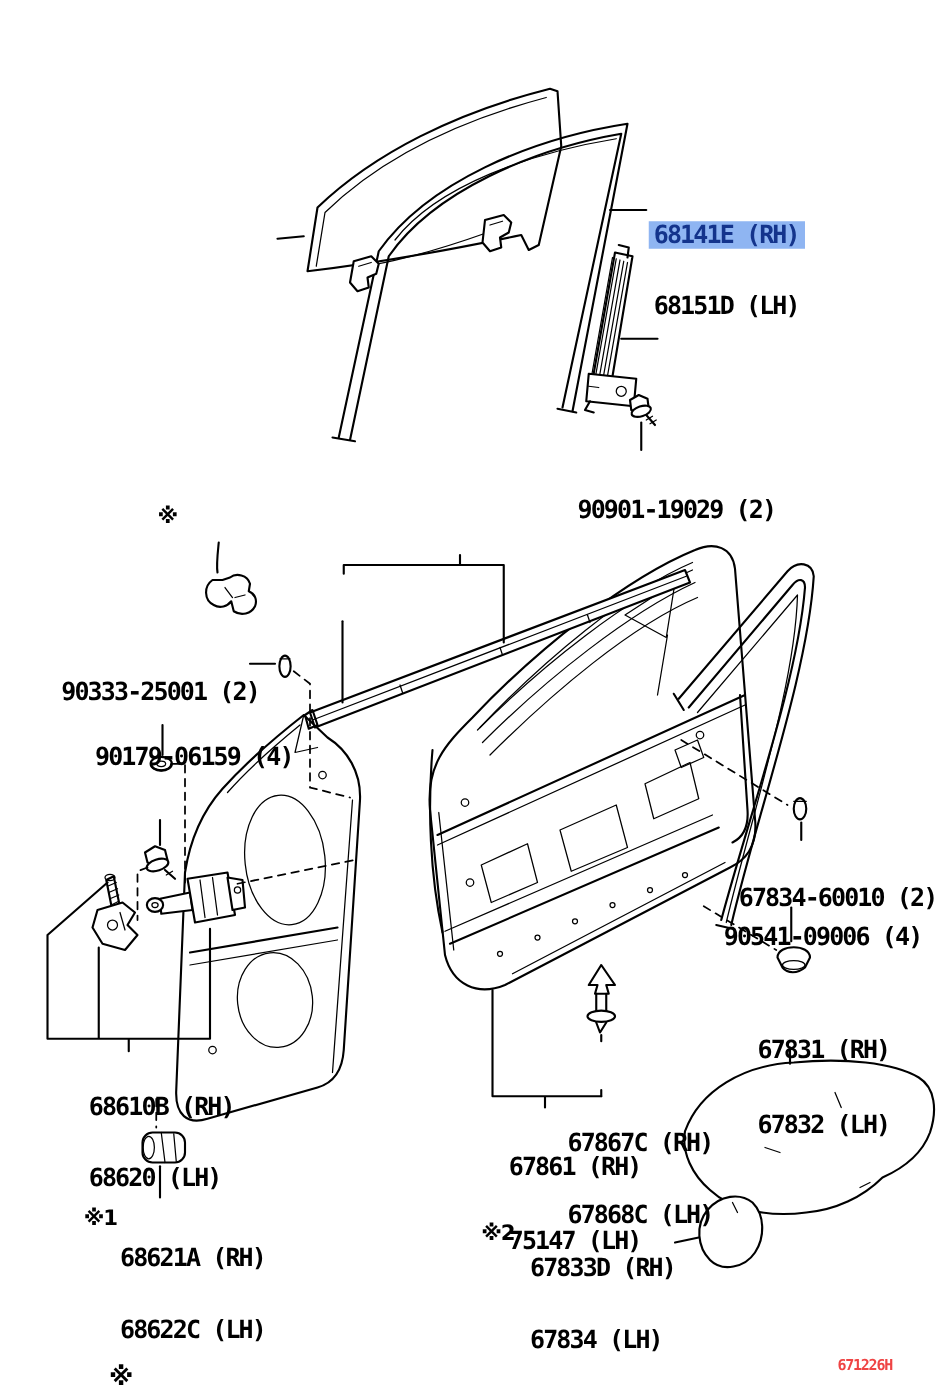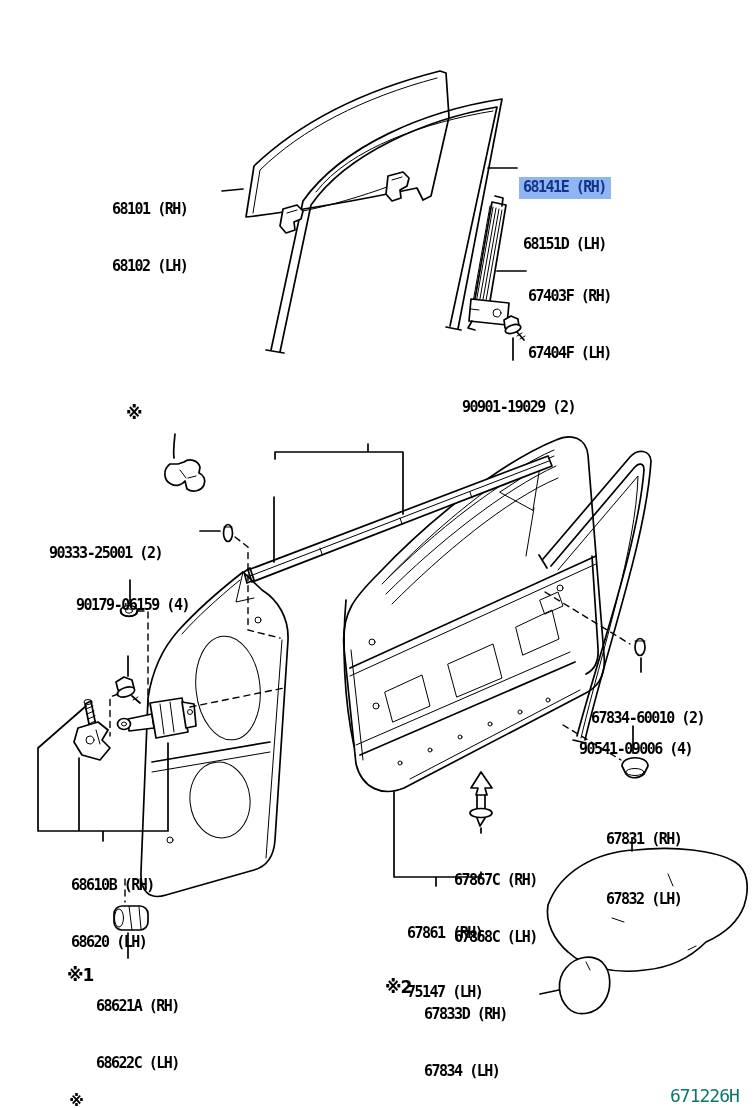--- a/index.html
+++ b/index.html
@@ -4,40 +4,40 @@
 <style>
   html,body{margin:0;padding:0;background:#fff;}
   .stage{
     position:relative;width:756px;height:1108px;background:#ffffff;
     font-family:"DejaVu Sans Mono","Liberation Mono",monospace;
     overflow:hidden;
   }
   .art{position:absolute;left:0;top:0;}
   .lbl{
     position:absolute;
-    font-weight:700;font-size:15px;line-height:19px;letter-spacing:-1.5px;
+    font-weight:700;font-size:20px;line-height:19px;letter-spacing:-1.5px;
     color:#000;white-space:pre;
   }
   .lbl span{display:block;}
   .lh21 span{line-height:21px;}
   .lh22 span{line-height:22px;}
   .mk{
     position:absolute;font-weight:700;font-size:17px;letter-spacing:-1px;
     color:#000;white-space:pre;
     font-family:"DejaVu Sans","DejaVu Sans Mono",sans-serif;
   }
   .hl{
     background:#8fb5f2;color:#14348c;
     padding:1px 5px 2px 4px;margin:-1px -5px -2px -4px;
   }
   .legend-row{display:flex;}
   .legend-row .m{display:inline-block;width:40px;
     font-family:"DejaVu Sans","DejaVu Sans Mono",sans-serif;letter-spacing:-1px;}
   .code{
-    position:absolute;font-weight:400;font-size:18px;letter-spacing:-1px;color:#0f766e;
+    position:absolute;font-weight:700;font-size:12px;letter-spacing:-1px;color:#ef4444;
   }
   svg .s{fill:none;stroke:#000;stroke-width:1.7;stroke-linecap:round;stroke-linejoin:round;}
   svg .sw{fill:#fff;stroke:#000;stroke-width:1.7;stroke-linecap:round;stroke-linejoin:round;}
   svg .t{fill:none;stroke:#000;stroke-width:1;stroke-linecap:round;stroke-linejoin:round;}
   svg .d{fill:none;stroke:#000;stroke-width:1.4;stroke-dasharray:6 5;stroke-linecap:round;}
 </style>
 </head>
 <body>
 
 <div class="stage">
@@ -253,34 +253,26 @@
       <path d="M235,537 L248,547 L248,630 L280,638"></path>
       <path d="M138,611 L148,611 L148,708"></path>
       <path d="M118,694 L110,697 L110,736"></path>
       <path d="M190,707 L284,688"></path>
       <path d="M125,879 L125,902"></path>
       <path d="M545,592 L630,644"></path>
       <path d="M563,725 L621,760"></path>
     </g>
   </svg>
 
-  <div class="lbl" style="left:112px;top:162px">
-    <span>68101 (RH)</span>
-    <span>68102 (LH)</span>
-  </div>
 
   <div class="lbl" style="left:523px;top:140px">
     <span><span class="hl">68141E (RH)</span></span>
     <span>68151D (LH)</span>
   </div>
 
-  <div class="lbl" style="left:528px;top:249px">
-    <span>67403F (RH)</span>
-    <span>67404F (LH)</span>
-  </div>
 
   <div class="lbl" style="left:462px;top:360px">
     <span>90901-19029 (2)</span>
   </div>
 
   <div class="mk" style="left:126px;top:403px">※</div>
 
 
 
   <div class="lbl" style="left:49px;top:506px">
@@ -296,21 +288,21 @@
     <span>68610B (RH)</span>
     <span>68620 (LH)</span>
   </div>
 
   <div class="mk" style="left:67px;top:965px">※1</div>
   <div class="lbl" style="left:96px;top:959px">
     <span>68621A (RH)</span>
     <span>68622C (LH)</span>
   </div>
 
-  <div class="lbl" style="left:454px;top:833px">
+  <div class="lbl" style="left:454px;top:867px">
     <span>67867C (RH)</span>
     <span>67868C (LH)</span>
   </div>
 
   <div class="lbl lh21" style="left:407px;top:885px">
     <span>67861 (RH)</span>
     <span>75147 (LH)</span>
   </div>
 
   <div class="lbl" style="left:591px;top:671px">

